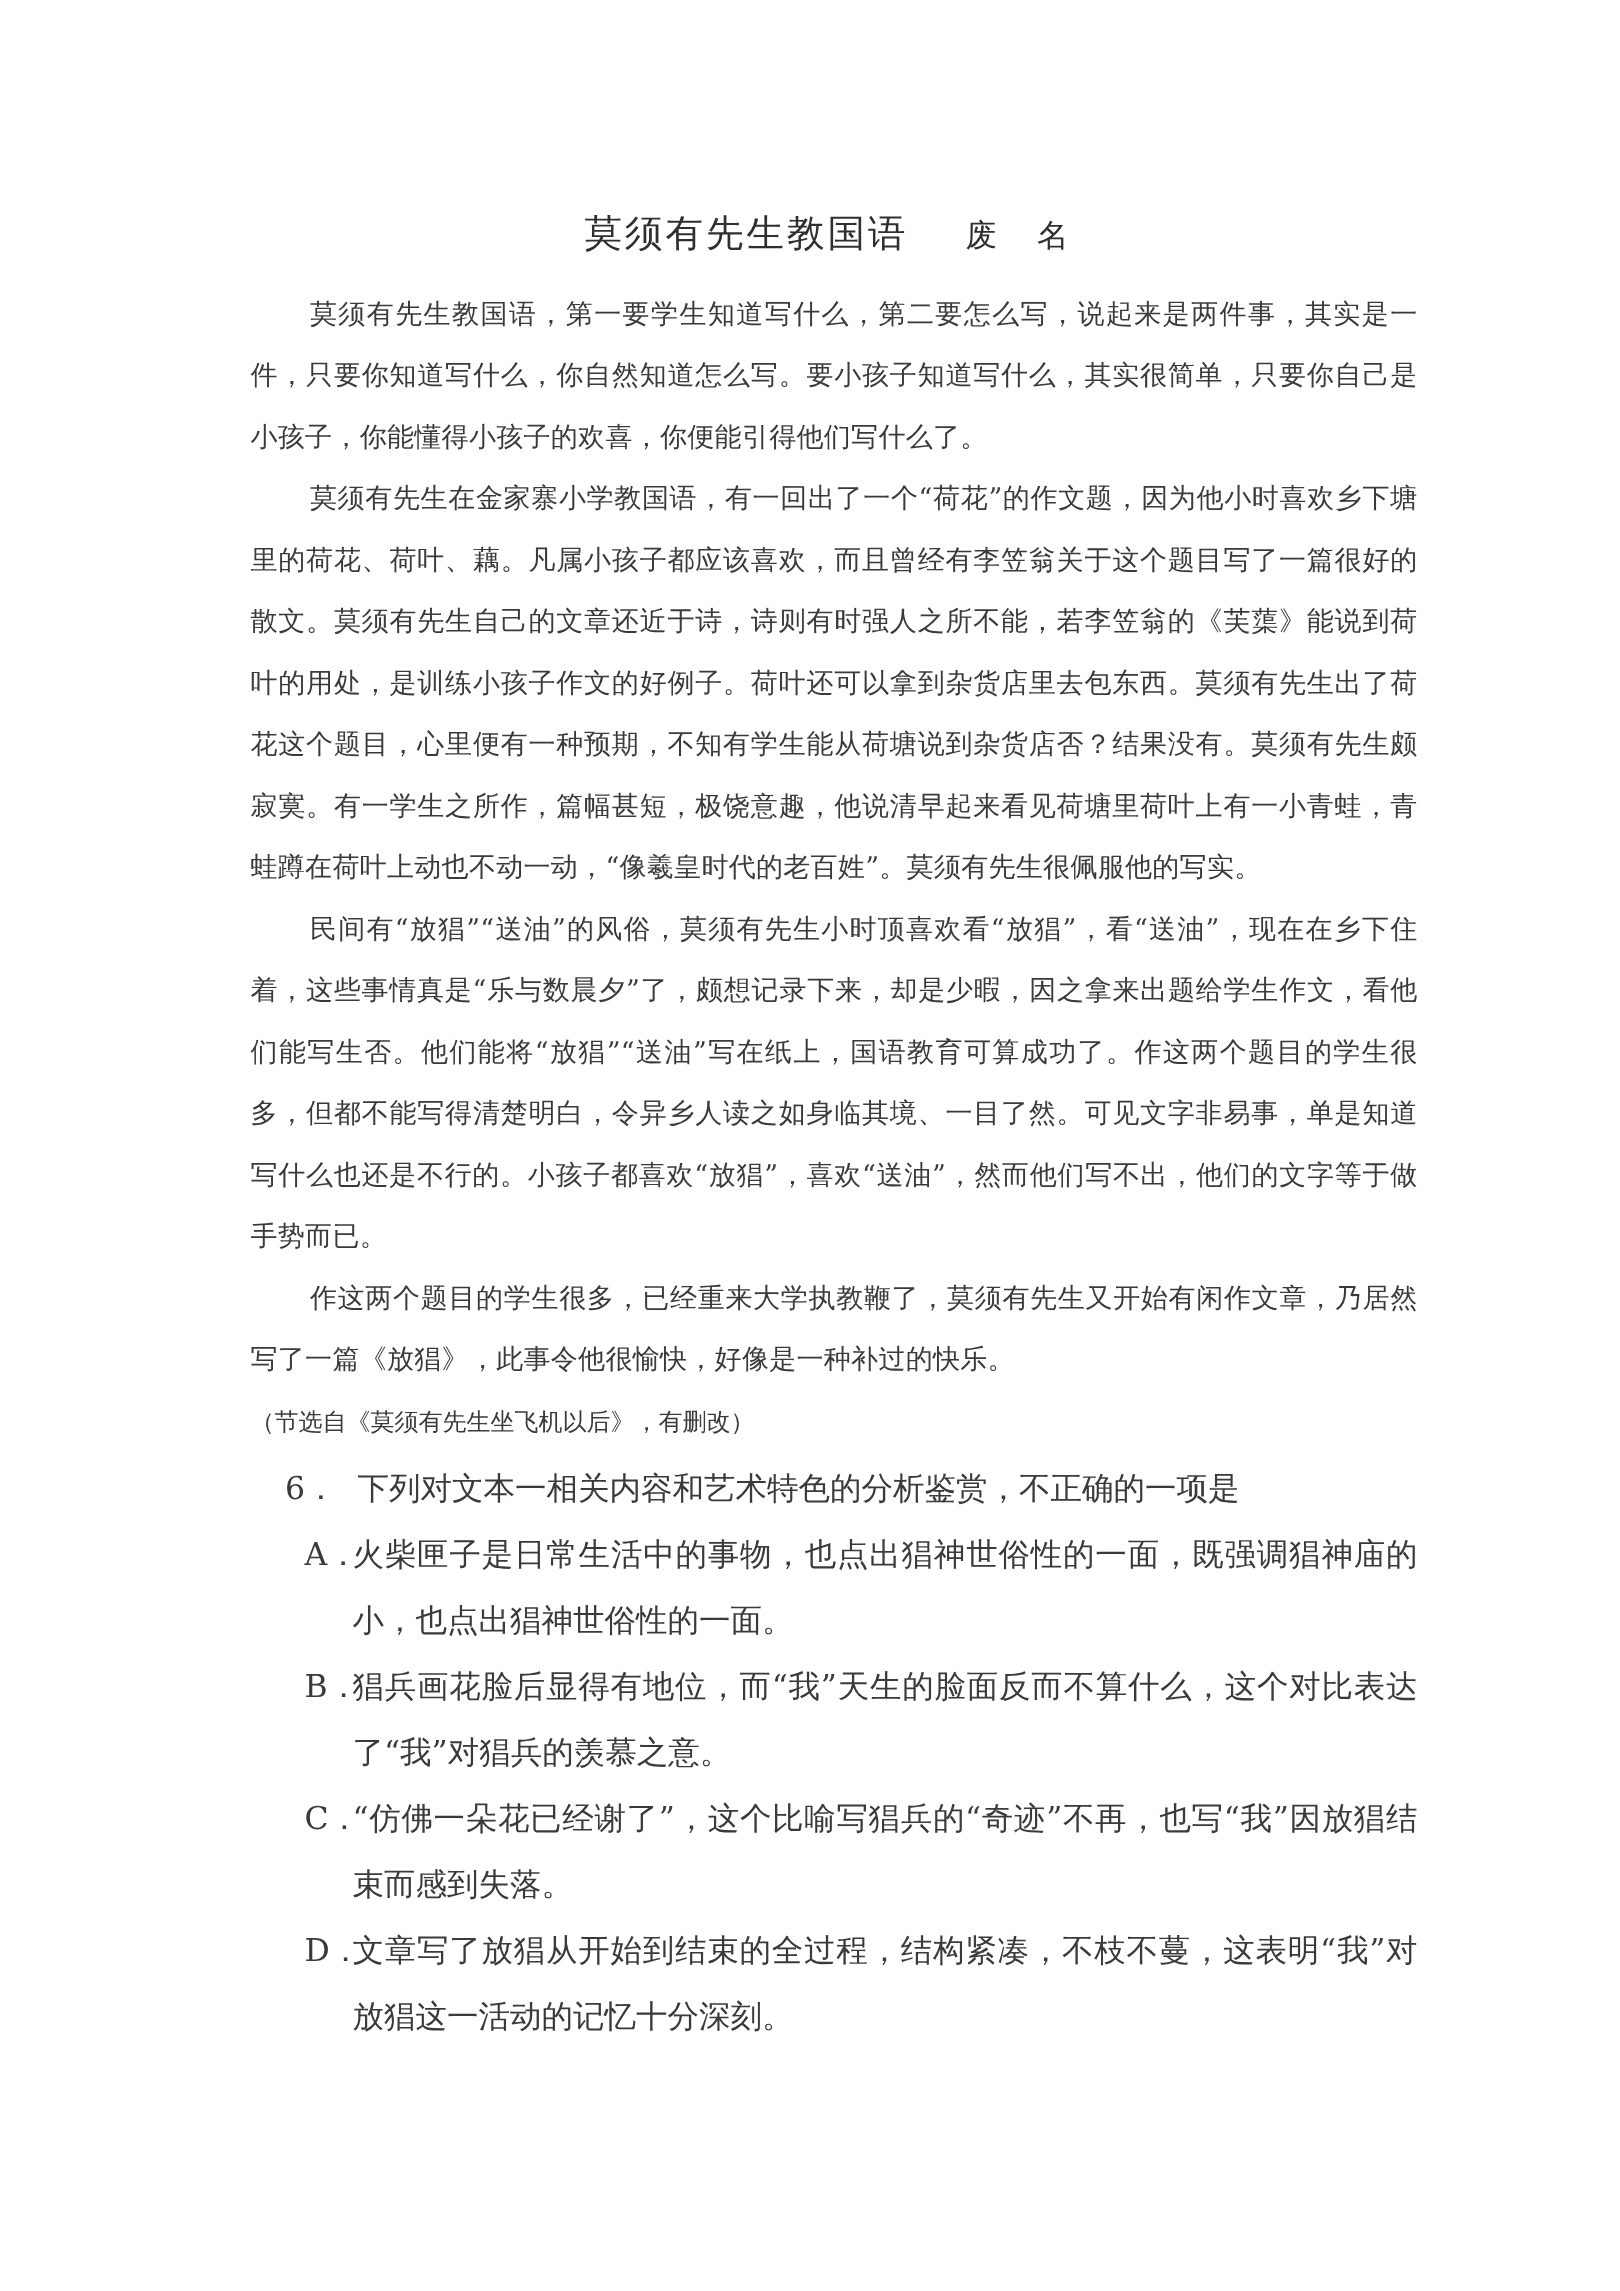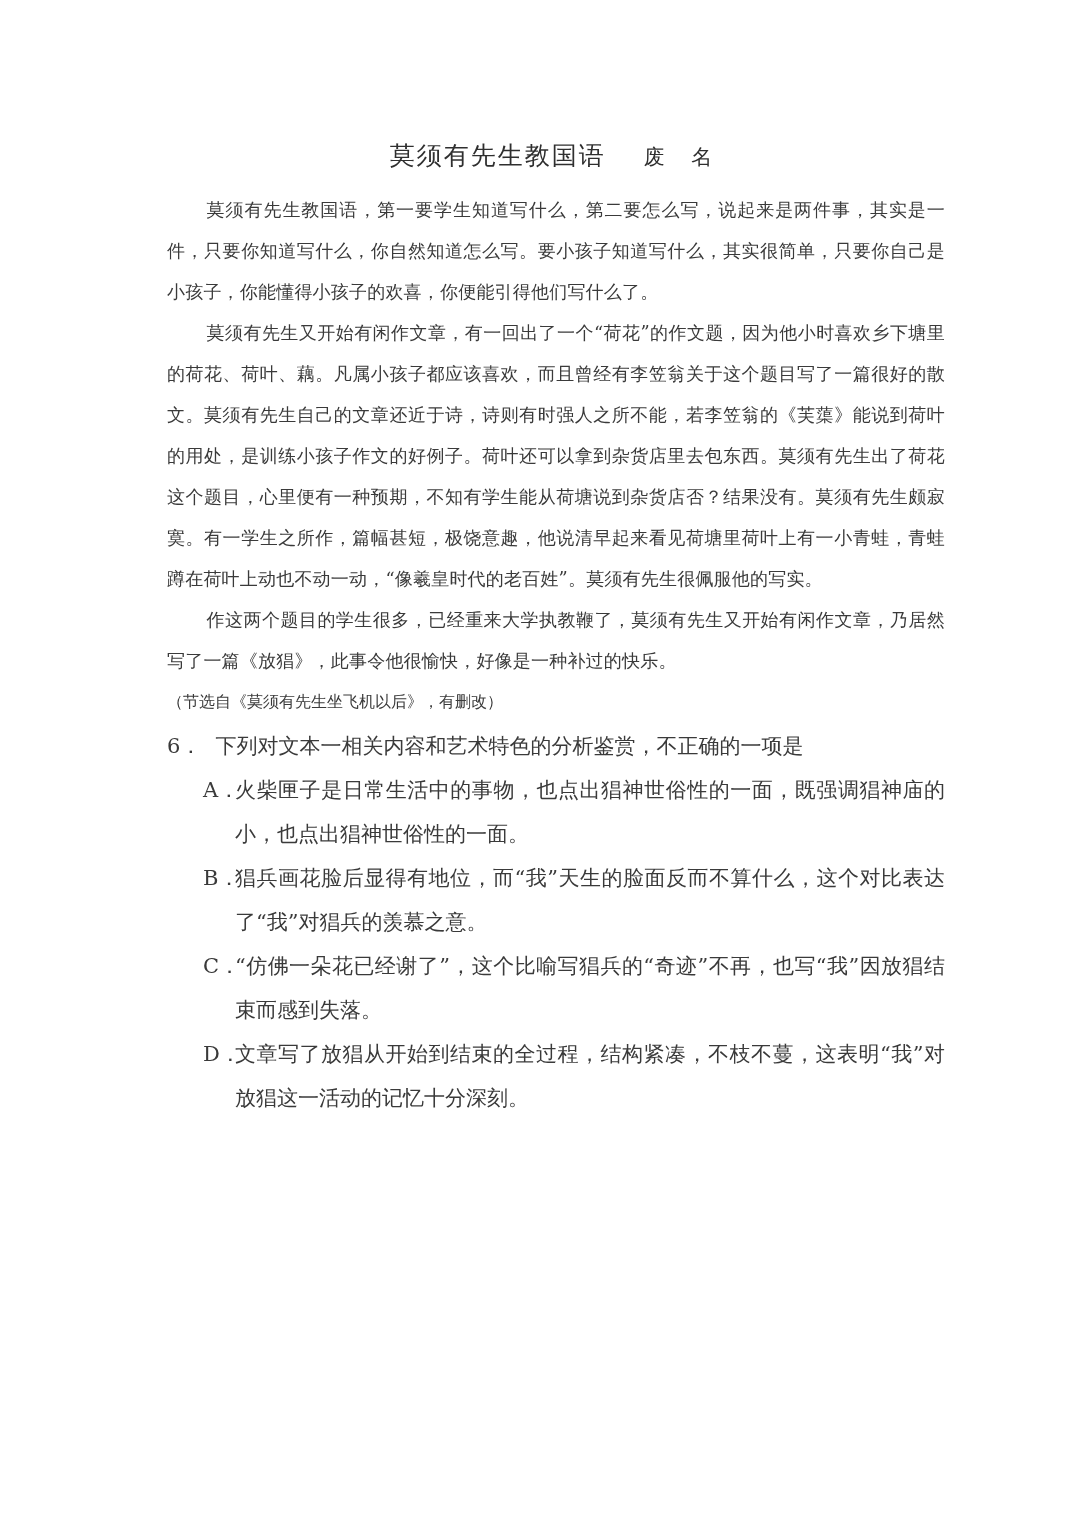--- a/index.html
+++ b/index.html
@@ -52,21 +52,21 @@
     font-size: 16px;
     line-height: 41px;
     text-align: left;
     padding-right: 80px;
   }
   .question-block {
     margin-top: 2px;
     font-size: 21px;
     line-height: 44px;
   }
-  .question-stem { text-align: left; }
+  .question-stem { text-align: left; margin-left: 23px; }
   .q-number { margin-right: 14px; }
   .option {
     position: relative;
     padding-left: 68px;
     text-align: justify;
   }
   .option-label {
     position: absolute;
     left: 36px;
     top: 0;
@@ -76,21 +76,22 @@
 <body>
 
 <div class="page">
   <div class="content">
 
     <div class="title-line">
       <span class="doc-title">莫须有先生教国语</span><span class="doc-author">废  名</span>
     </div>
 
     <p class="para">莫须有先生教国语，第一要学生知道写什么，第二要怎么写，说起来是两件事，其实是一件，只要你知道写什么，你自然知道怎么写。要小孩子知道写什么，其实很简单，只要你自己是小孩子，你能懂得小孩子的欢喜，你便能引得他们写什么了。</p>
-    <p class="para">莫须有先生又开始有闲作文章，有一回出了一个“荷花”的作文题，因为他小时喜欢乡下塘里的荷花、荷叶、藕。凡属小孩子都应该喜欢，而且曾经有李笠翁关于这个题目写了一篇很好的散文。莫须有先生自己的文章还近于诗，诗则有时强人之所不能，若李笠翁的《芙蕖》能说到荷叶的用处，是训练小孩子作文的好例子。荷叶还可以拿到杂货店里去包东西。莫须有先生出了荷花这个题目，心里便有一种预期，不知有学生能从荷塘说到杂货店否？结果没有。莫须有先生颇寂寞。有一学生之所作，篇幅甚短，极饶意趣，他说清早起来看见荷塘里荷叶上有一小青蛙，青蛙蹲在荷叶上动也不动一动，“像羲皇时代的老百姓”。莫须有先生很佩服他的写实。</p>
+    <p class="para">莫须有先生在金家寨小学教国语，有一回出了一个“荷花”的作文题，因为他小时喜欢乡下塘里的荷花、荷叶、藕。凡属小孩子都应该喜欢，而且曾经有李笠翁关于这个题目写了一篇很好的散文。莫须有先生自己的文章还近于诗，诗则有时强人之所不能，若李笠翁的《芙蕖》能说到荷叶的用处，是训练小孩子作文的好例子。荷叶还可以拿到杂货店里去包东西。莫须有先生出了荷花这个题目，心里便有一种预期，不知有学生能从荷塘说到杂货店否？结果没有。莫须有先生颇寂寞。有一学生之所作，篇幅甚短，极饶意趣，他说清早起来看见荷塘里荷叶上有一小青蛙，青蛙蹲在荷叶上动也不动一动，“像羲皇时代的老百姓”。莫须有先生很佩服他的写实。</p>
+    <p class="para">民间有“放猖”“送油”的风俗，莫须有先生小时顶喜欢看“放猖”，看“送油”，现在在乡下住着，这些事情真是“乐与数晨夕”了，颇想记录下来，却是少暇，因之拿来出题给学生作文，看他们能写生否。他们能将“放猖”“送油”写在纸上，国语教育可算成功了。作这两个题目的学生很多，但都不能写得清楚明白，令异乡人读之如身临其境、一目了然。可见文字非易事，单是知道写什么也还是不行的。小孩子都喜欢“放猖”，喜欢“送油”，然而他们写不出，他们的文字等于做手势而已。</p>
     <p class="para">作这两个题目的学生很多，已经重来大学执教鞭了，莫须有先生又开始有闲作文章，乃居然写了一篇《放猖》，此事令他很愉快，好像是一种补过的快乐。</p>
 
     <div class="attribution">（节选自《莫须有先生坐飞机以后》，有删改）</div>
 
     <div class="question-block">
       <div class="question-stem">
         <span class="q-number">6．</span><span>下列对文本一相关内容和艺术特色的分析鉴赏，不正确的一项是</span>
       </div>
 
       <div class="option">

